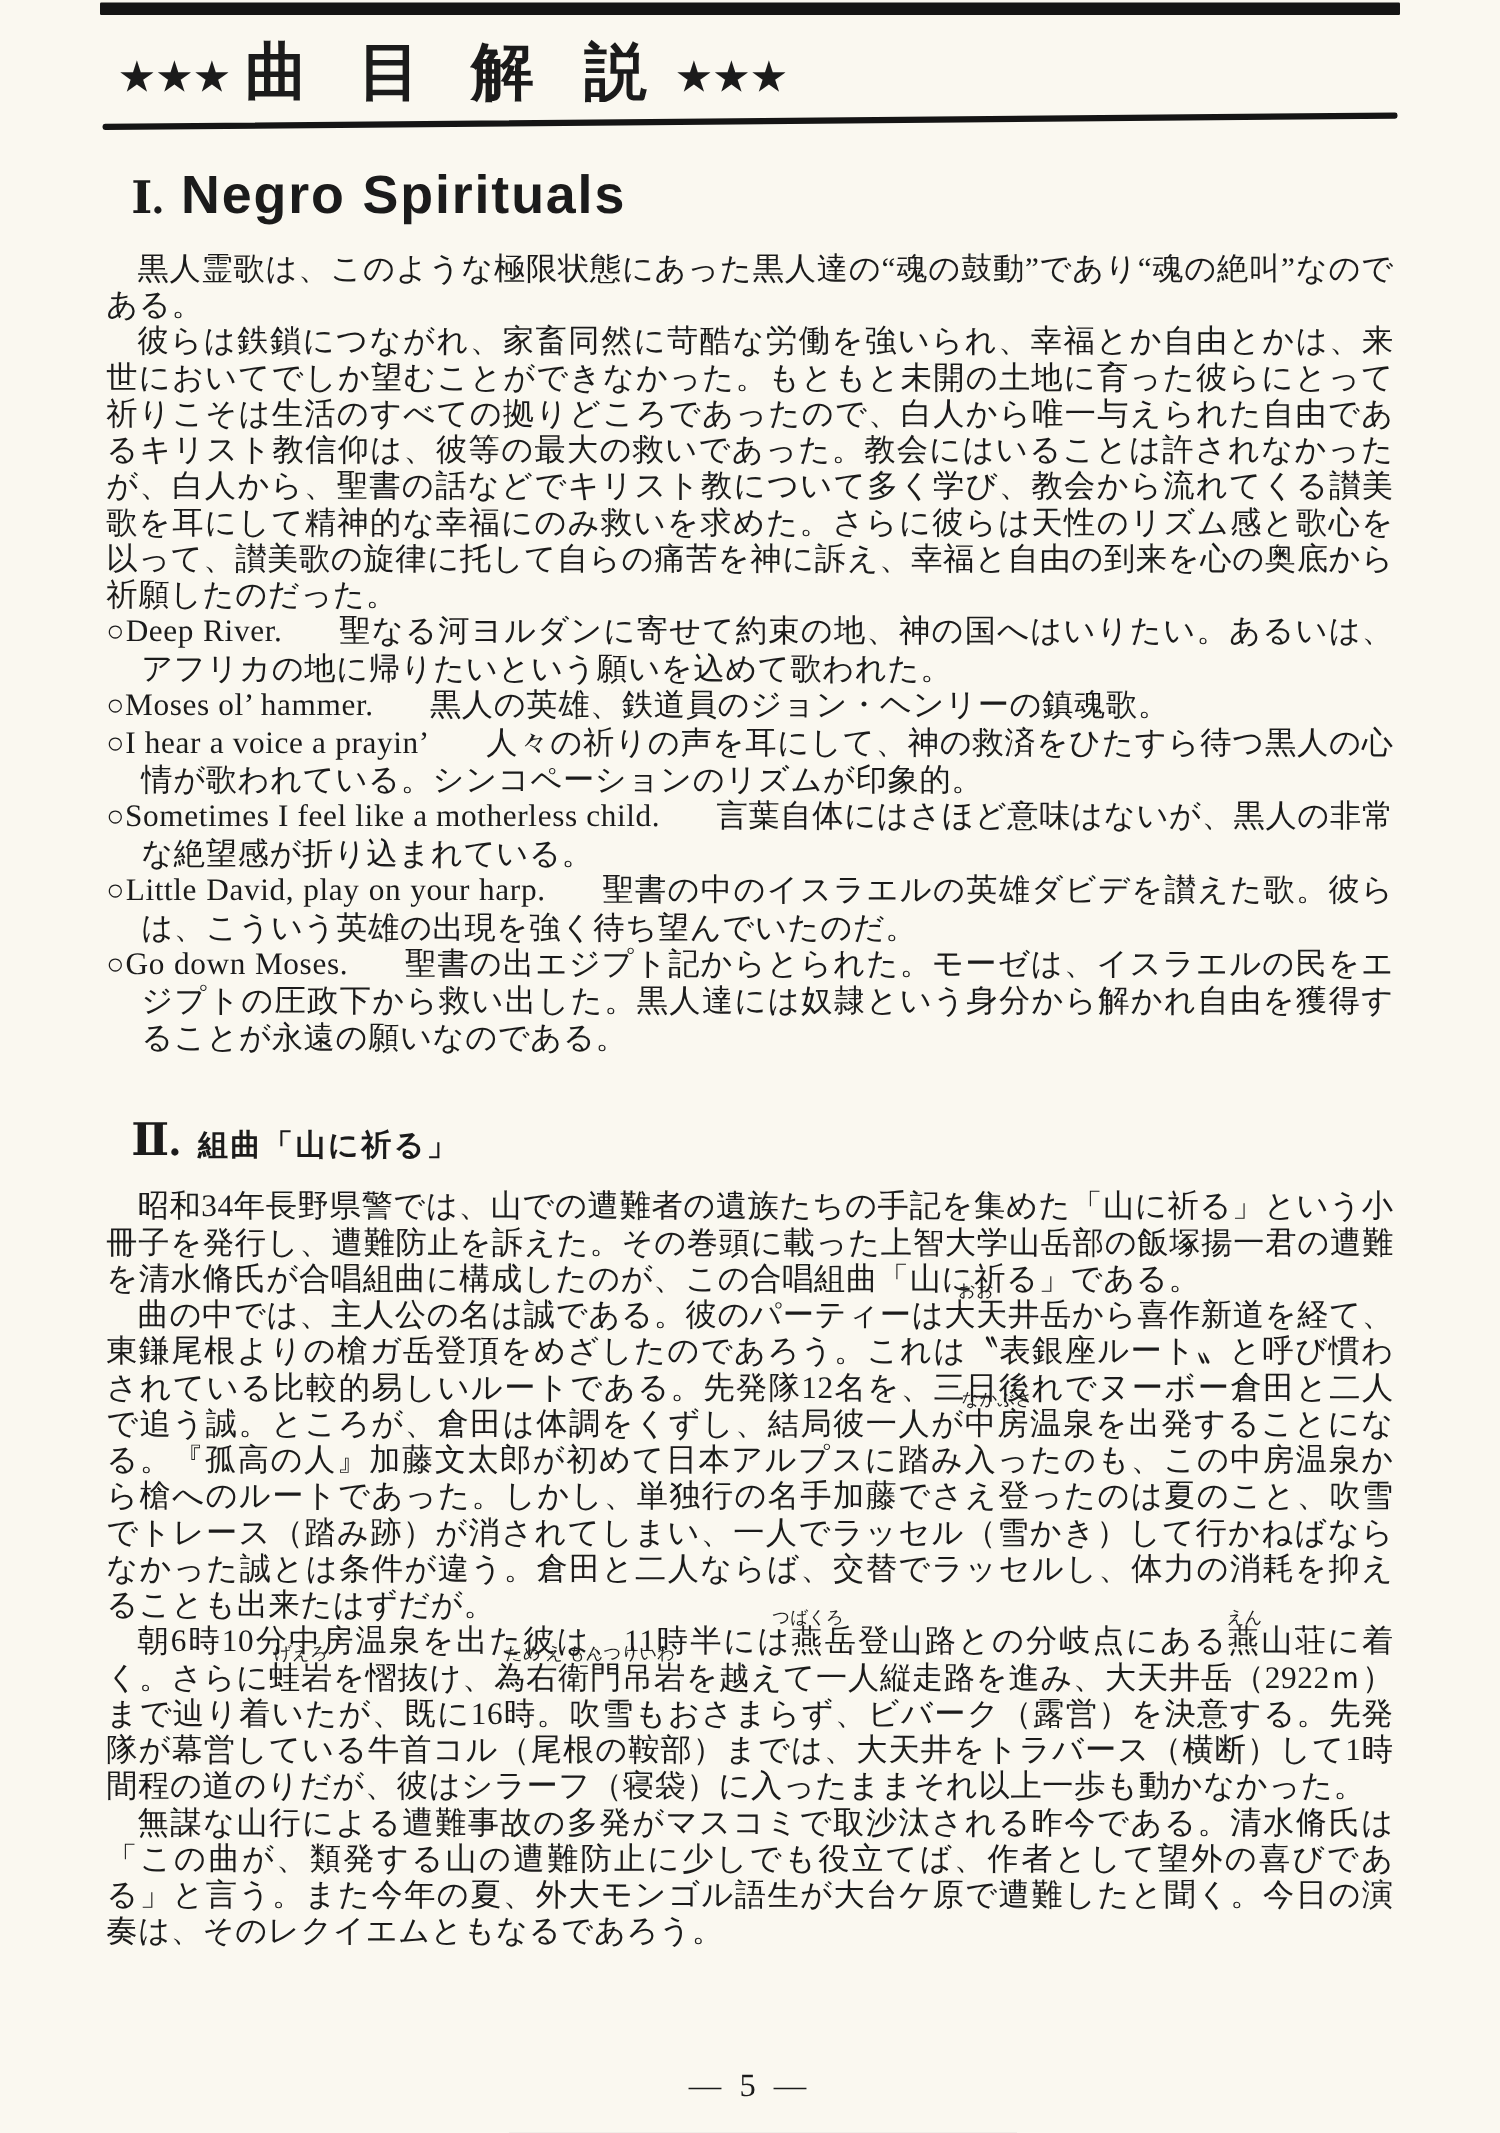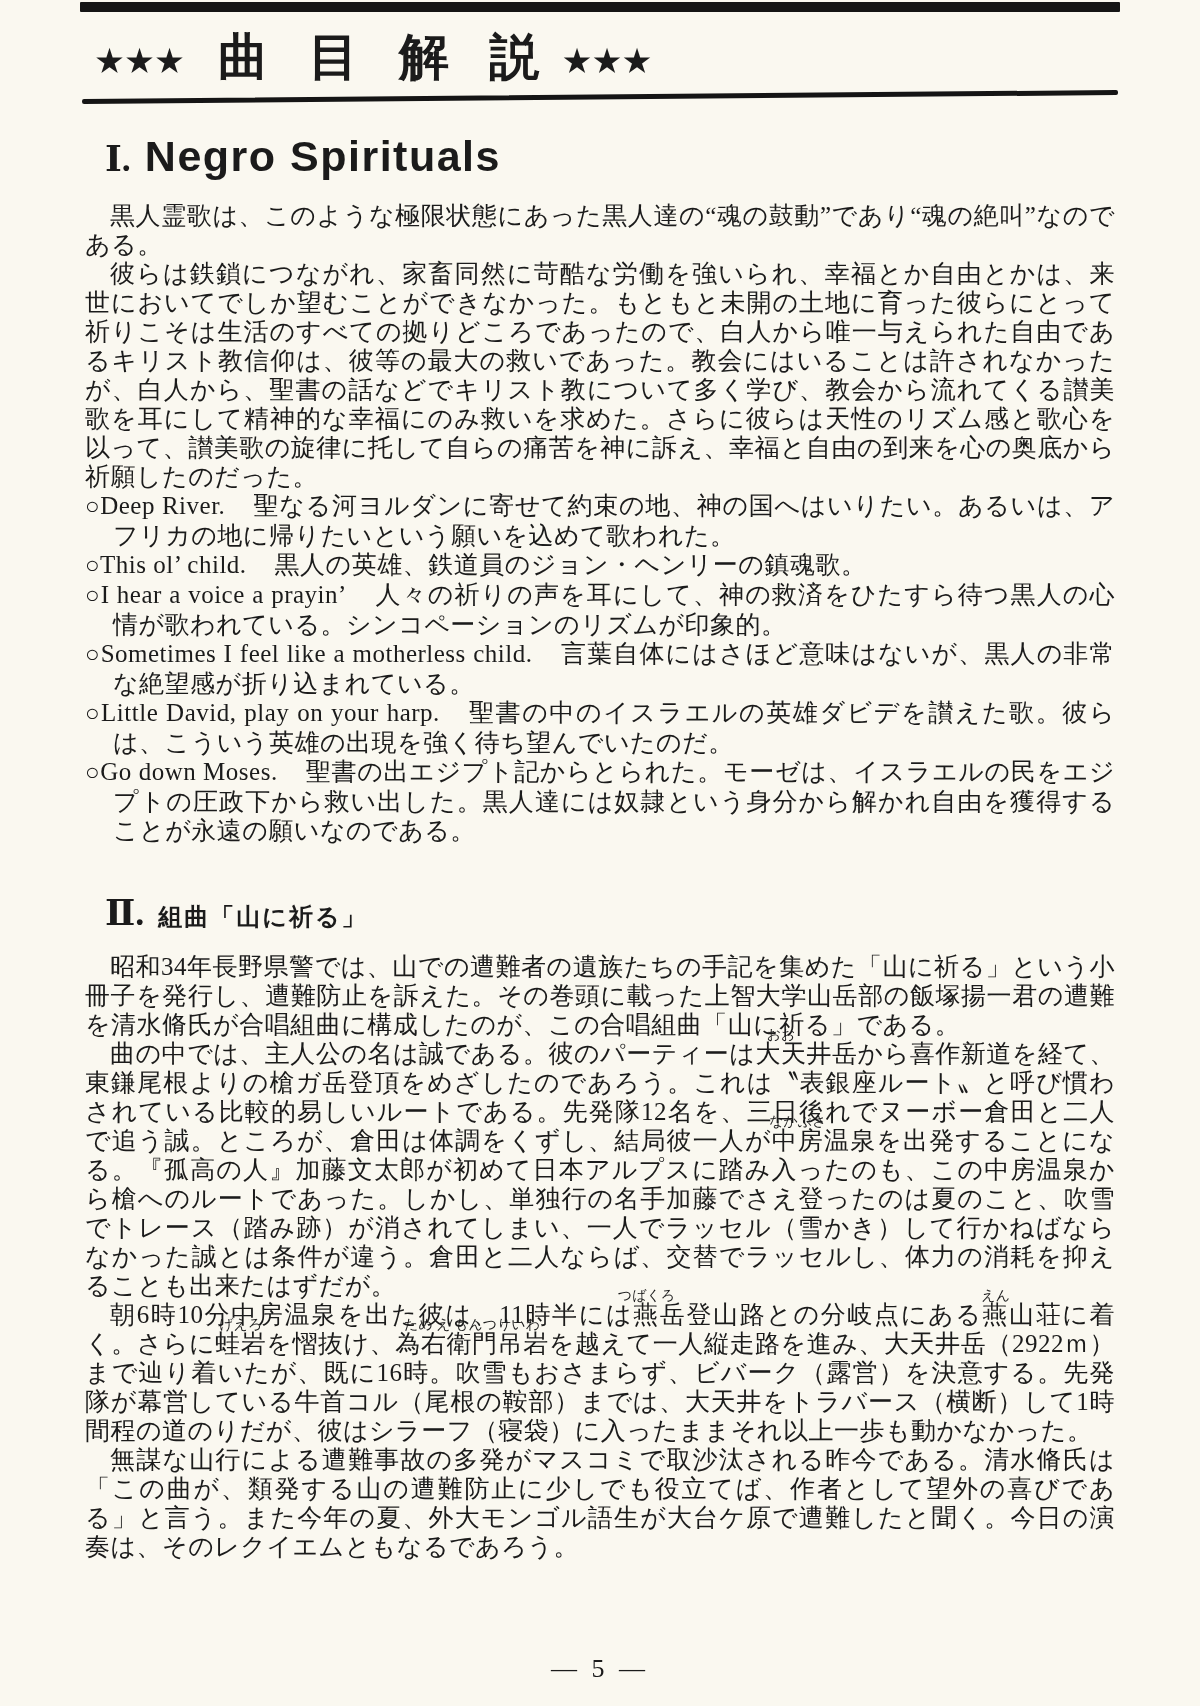--- a/index.html
+++ b/index.html
@@ -32,21 +32,20 @@
     display:flex; align-items:center; gap:10px;
     white-space:nowrap;
   }
   .hdr-stars {
     font-size:27px; font-weight:bold; letter-spacing:3px;
     transform:translateY(3px);
   }
   .hdr-title {
     font-size:50px; font-weight:bold; letter-spacing:14px;
     font-family:"Liberation Serif","DejaVu Serif",serif;
-    margin-left:22px;
   }
   
   .content {
     position:absolute; left:85px; top:132px; width:1030px;
   }
   .sec-heading {
     margin:0 0 20px 20px;
     display:flex; align-items:baseline; gap:14px;
     white-space:nowrap;
   }
@@ -72,21 +71,21 @@
   }
   .songs { margin:0; }
   .song {
     font-size:25px; line-height:29px;
     letter-spacing:0.5px;
     padding-left:28px; text-indent:-28px;
     text-align:justify;
   }
   .song-marker { font-size:24px; }
   .song-title { font-family:"Liberation Serif","DejaVu Serif",serif; }
-  .song-desc { margin-left:28px; }
+  .song-desc { margin-left:45px; }
   
   .rw { position:relative; }
   .rw .rt {
     position:absolute; top:-12px; left:50%;
     transform:translateX(-50%);
     font-size:14px; line-height:1; letter-spacing:0;
     white-space:nowrap; text-indent:0;
   }
   
   .footer {
@@ -118,21 +117,21 @@
     </div>
 
     <p class="par">黒人霊歌は、このような極限状態にあった黒人達の“魂の鼓動”であり“魂の絶叫”なのである。</p>
     <p class="par">彼らは鉄鎖につながれ、家畜同然に苛酷な労働を強いられ、幸福とか自由とかは、来世においてでしか望むことができなかった。もともと未開の土地に育った彼らにとって祈りこそは生活のすべての拠りどころであったので、白人から唯一与えられた自由であるキリスト教信仰は、彼等の最大の救いであった。教会にはいることは許されなかったが、白人から、聖書の話などでキリスト教について多く学び、教会から流れてくる讃美歌を耳にして精神的な幸福にのみ救いを求めた。さらに彼らは天性のリズム感と歌心を以って、讃美歌の旋律に托して自らの痛苦を神に訴え、幸福と自由の到来を心の奥底から祈願したのだった。</p>
 
     <div class="songs">
       <div class="song">
         <span class="song-marker">○</span><span class="song-title">Deep River.</span><span class="song-desc">聖なる河ヨルダンに寄せて約束の地、神の国へはいりたい。あるいは、アフリカの地に帰りたいという願いを込めて歌われた。</span>
       </div>
       <div class="song">
-        <span class="song-marker">○</span><span class="song-title">This ol’ child.</span><span class="song-desc">黒人の英雄、鉄道員のジョン・ヘンリーの鎮魂歌。</span>
+        <span class="song-marker">○</span><span class="song-title">Moses ol’ hammer.</span><span class="song-desc">黒人の英雄、鉄道員のジョン・ヘンリーの鎮魂歌。</span>
       </div>
       <div class="song">
         <span class="song-marker">○</span><span class="song-title">I hear a voice a prayin’</span><span class="song-desc">人々の祈りの声を耳にして、神の救済をひたすら待つ黒人の心情が歌われている。シンコペーションのリズムが印象的。</span>
       </div>
       <div class="song">
         <span class="song-marker">○</span><span class="song-title">Sometimes I feel like a motherless child.</span><span class="song-desc">言葉自体にはさほど意味はないが、黒人の非常な絶望感が折り込まれている。</span>
       </div>
       <div class="song">
         <span class="song-marker">○</span><span class="song-title">Little David, play on your harp.</span><span class="song-desc">聖書の中のイスラエルの英雄ダビデを讃えた歌。彼らは、こういう英雄の出現を強く待ち望んでいたのだ。</span>
       </div>

